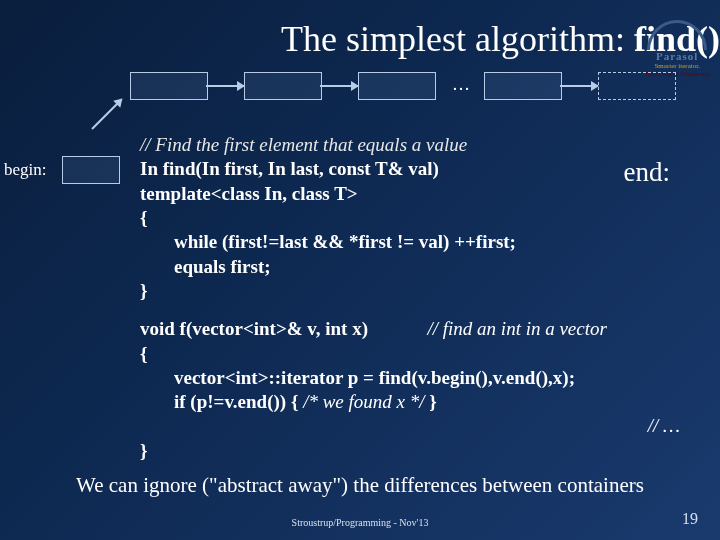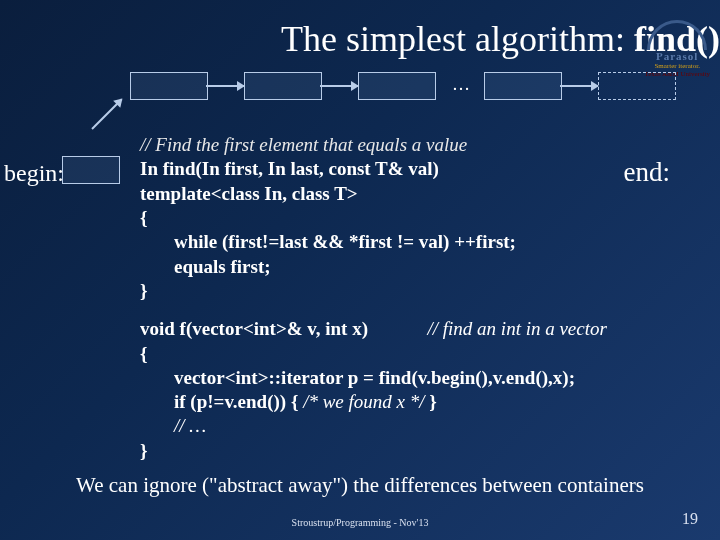--- a/index.html
+++ b/index.html
@@ -69,21 +69,21 @@
     content: "";
     position: absolute;
     right: -1px;
     top: -4px;
     border-left: 8px solid #b8cce8;
     border-top: 5px solid transparent;
     border-bottom: 5px solid transparent;
   }
   .lbl {
     position: absolute;
-    font-size: 24px;
+    font-size: 17px;
     color: #fff;
   }
   .lbl-box {
     position: absolute;
     border: 1px solid #b8cce8;
     background: rgba(100,140,190,0.15);
     width: 58px;
     height: 28px;
   }
 
@@ -99,21 +99,21 @@
   .code { font-family: "Times New Roman", serif; font-weight: bold; }
   .code .nl { display: block; }
   .indent { padding-left: 34px; }
   .end-label {
     position: absolute;
     right: 10px;
     top: 22px;
     font-size: 27px;
     font-weight: normal;
   }
-  .inline-comment { font-style: italic; font-weight: normal; }
+  .inline-comment { font-style: italic; font-weight: normal; text-align: right; }
 
   .bottom-text {
     position: absolute;
     bottom: 42px;
     left: 0;
     width: 100%;
     text-align: center;
     font-size: 21px;
     color: #fff;
   }

